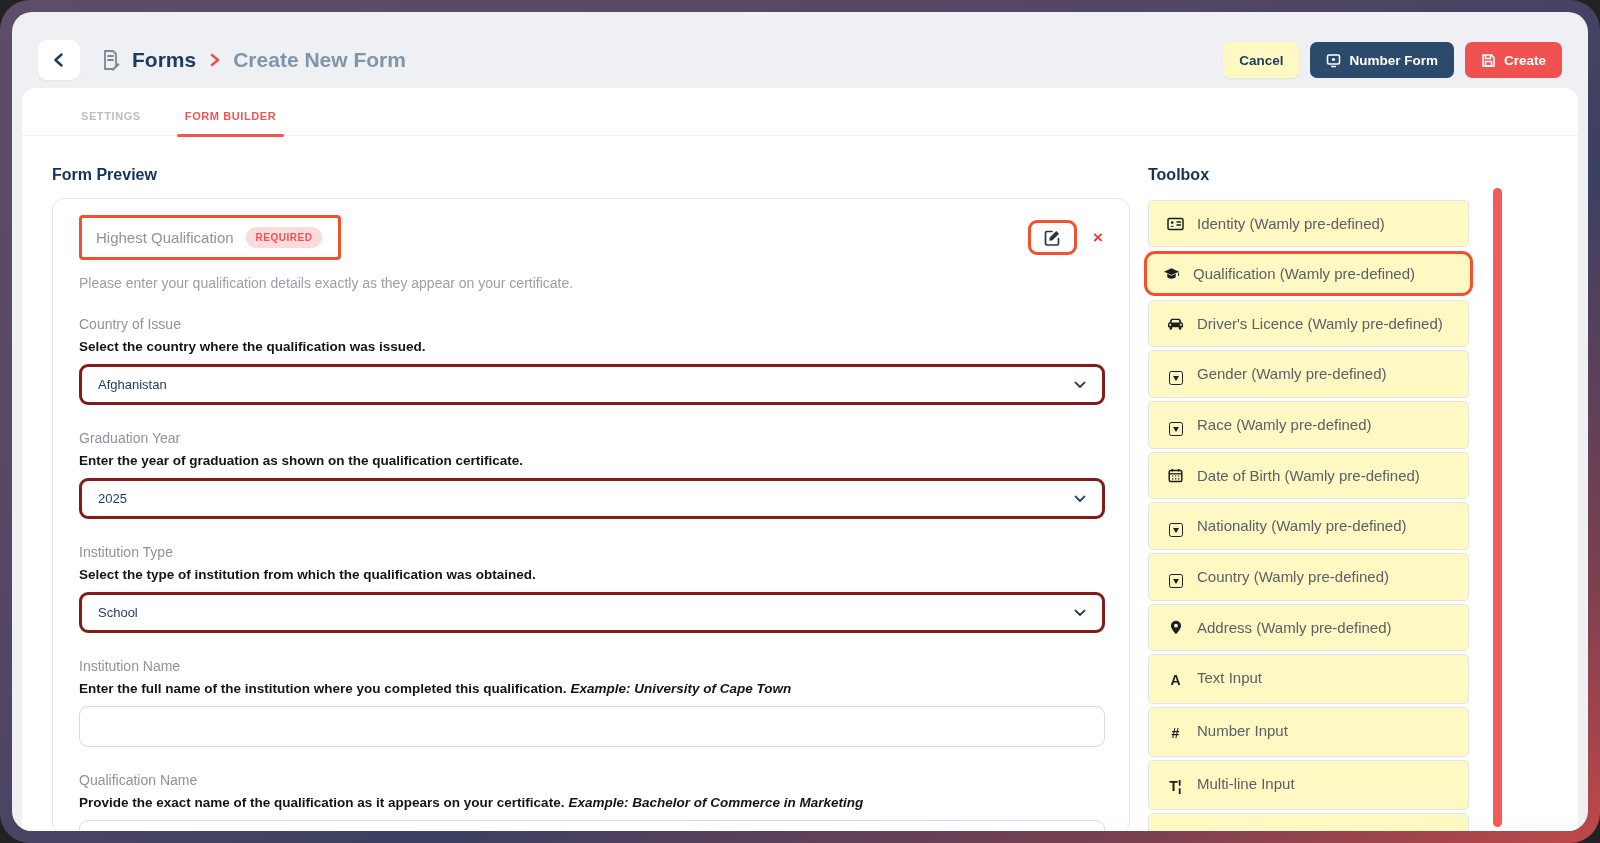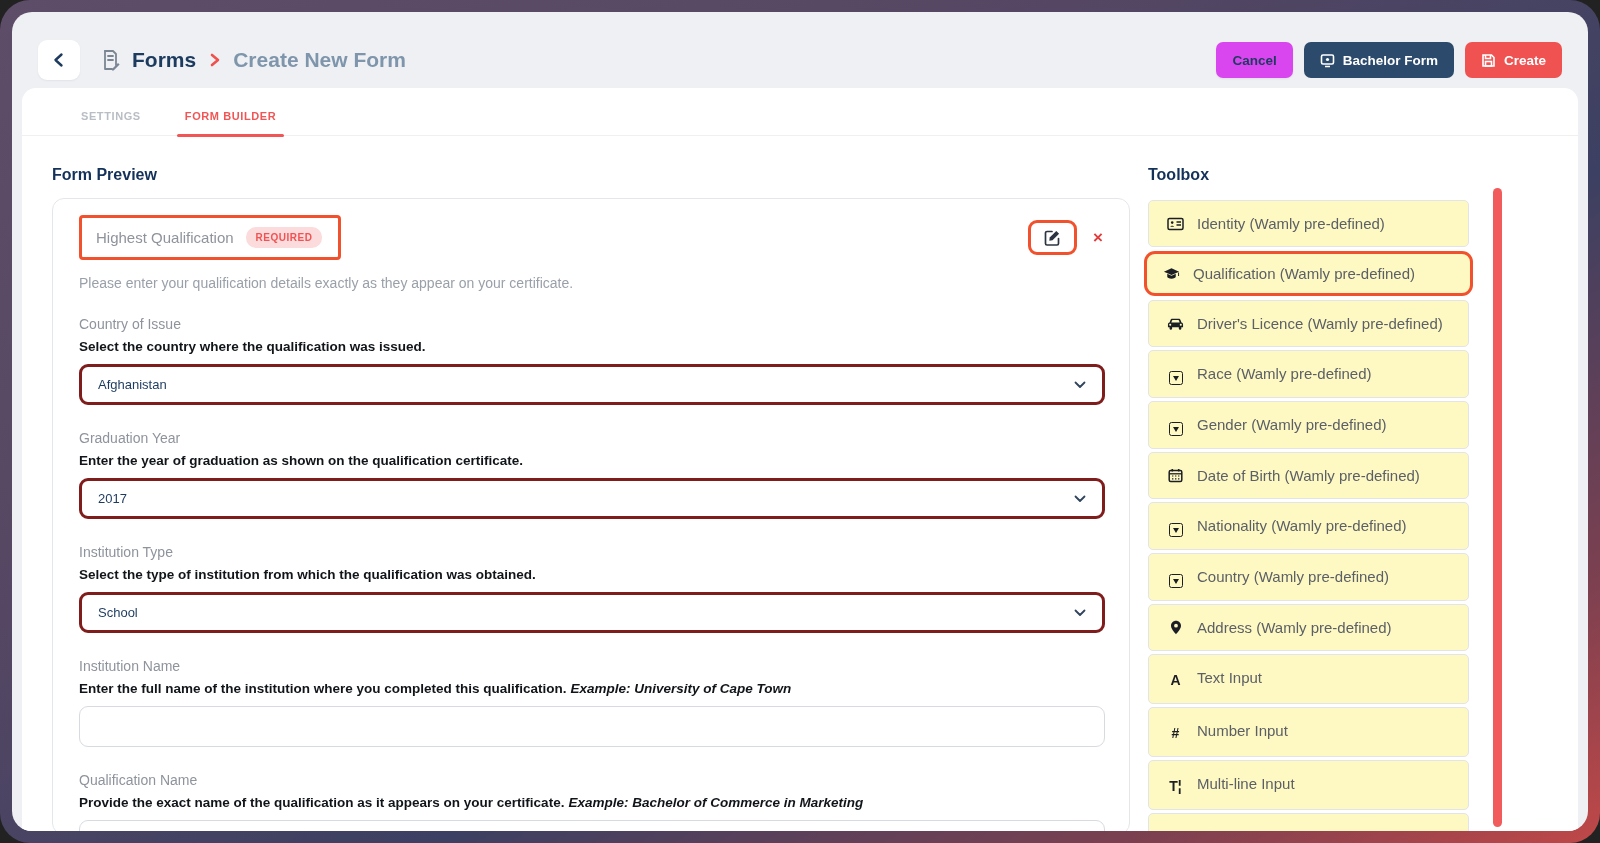--- a/index.html
+++ b/index.html
@@ -22,21 +22,21 @@
     display:flex; align-items:center; justify-content:center; cursor:pointer;
     box-shadow:0 1px 2px rgba(20,40,70,.06);
   }
   .crumb-icon { margin-left:18px; color:#7a8694; display:flex; }
   .crumb-root { margin-left:10px; font-size:21px; font-weight:700; color:#1d3a5f; }
   .crumb-sep { margin:0 12px; color:#f0504e; font-weight:700; display:flex; }
   .crumb-current { font-size:21px; font-weight:700; color:#7e95ac; }
   .topbar-actions { margin-left:auto; display:flex; gap:11px; align-items:center; }
   .btn { border:none; border-radius:7px; font-family:inherit; font-size:13.5px; font-weight:700; cursor:pointer;
          display:flex; align-items:center; gap:8px; padding:0 16px; height:36px; }
-  .btn-cancel { background:#d946ef; color:#1d3a5f; box-shadow:0 1px 2px rgba(20,40,70,.08); }
+  .btn-cancel { background:#fef9c3; color:#1d3a5f; box-shadow:0 1px 2px rgba(20,40,70,.08); }
   .btn-preview { background:#2c4a6c; color:#fff; }
   .btn-create { background:#f05151; color:#fff; }
 
   
   .main-card {
     position:absolute; top:76px; left:10px; right:10px; bottom:0;
     background:#fff; border-radius:14px 14px 0 0;
   }
   .tabs { display:flex; gap:36px; padding:22px 0 0 55px; border-bottom:1px solid #eef0f2; }
   .tab { background:none; border:none; font-family:inherit; font-size:11px; font-weight:700; letter-spacing:.6px;
@@ -130,21 +130,21 @@
     <div class="topbar-actions">
       <button class="btn btn-cancel">Cancel</button>
       <button class="btn btn-preview">
         <span>
           <svg width="15" height="15" viewBox="0 0 15 15" fill="none" stroke="#fff" stroke-width="1.6">
                 <rect x="1.5" y="2" width="12" height="9" rx="1.5"></rect>
                 <circle cx="7.5" cy="6.5" r="1.6" fill="#fff" stroke="none"></circle>
                 <path d="M5 13.5h5"></path>
               </svg>
         </span>
-        <span>Bachelor Form</span>
+        <span>Number Form</span>
       </button>
       <button class="btn btn-create">
         <span>
           <svg width="15" height="15" viewBox="0 0 15 15" fill="none" stroke="#fff" stroke-width="1.6">
                 <path d="M2 2h8.5L13 4.5V13H2z"></path>
                 <path d="M4.5 2v3.5h5V2"></path>
                 <rect x="4.5" y="8.5" width="6" height="4.5"></rect>
               </svg>
         </span>
         <span>Create</span>
@@ -195,21 +195,21 @@
                   <polyline points="1.5,1.5 6,6 10.5,1.5" fill="none" stroke="#30445c" stroke-width="1.8" stroke-linecap="round" stroke-linejoin="round"></polyline>
                 </svg>
           </span>
         </div>
       </div>
 
       <div class="field-group">
         <div class="field-label">Graduation Year</div>
         <div class="field-help"><span>Enter the year of graduation as shown on the qualification certificate.</span></div>
         <div class="control select">
-          <span class="select-value">2017</span>
+          <span class="select-value">2025</span>
           <span class="select-chevron">
             <svg width="12" height="8" viewBox="0 0 12 8">
                   <polyline points="1.5,1.5 6,6 10.5,1.5" fill="none" stroke="#30445c" stroke-width="1.8" stroke-linecap="round" stroke-linejoin="round"></polyline>
                 </svg>
           </span>
         </div>
       </div>
 
       <div class="field-group">
         <div class="field-label">Institution Type</div>
@@ -264,27 +264,27 @@
         <span class="tool-icon">
           <svg width="18" height="14" viewBox="0 0 18 14" fill="#1b1e24">
                 <path d="M3.5 3.2C3.8 2.2 4.5 1.5 5.5 1.5h7c1 0 1.7.7 2 1.7l.8 2.3c.9.2 1.7.9 1.7 1.9v3.1h-1.8v1.6c0 .5-.4.9-.9.9h-.9c-.5 0-.9-.4-.9-.9v-1.6H5.4v1.6c0 .5-.4.9-.9.9h-.9c-.5 0-.9-.4-.9-.9v-1.6H1V7.4c0-1 .8-1.7 1.7-1.9zM4.6 5.4h8.8l-.7-2.1c-.1-.4-.4-.6-.8-.6H6.1c-.4 0-.7.2-.8.6zM3.4 8.9c.6 0 1.1-.5 1.1-1.1S4 6.7 3.4 6.7 2.3 7.2 2.3 7.8s.5 1.1 1.1 1.1zm11.2 0c.6 0 1.1-.5 1.1-1.1s-.5-1.1-1.1-1.1-1.1.5-1.1 1.1.5 1.1 1.1 1.1z"></path>
               </svg>
         </span><span>Driver's Licence (Wamly pre-defined)</span>
       </div>
 
       <div class="tool-item">
         <span class="tool-icon">
               <span class="dd-icon"></span>
+            </span><span>Gender (Wamly pre-defined)</span>
+      </div>
+
+      <div class="tool-item">
+        <span class="tool-icon">
+              <span class="dd-icon"></span>
             </span><span>Race (Wamly pre-defined)</span>
-      </div>
-
-      <div class="tool-item">
-        <span class="tool-icon">
-              <span class="dd-icon"></span>
-            </span><span>Gender (Wamly pre-defined)</span>
       </div>
 
       <div class="tool-item">
         <span class="tool-icon">
           <svg width="15" height="15" viewBox="0 0 15 15" fill="none" stroke="#1b1e24" stroke-width="1.5">
                 <rect x="1.2" y="2.5" width="12.6" height="11" rx="1.5"></rect>
                 <path d="M1.2 5.8h12.6" stroke-width="1.3"></path>
                 <path d="M4.3 1v2.6M10.7 1v2.6" stroke-width="1.6"></path>
                 <path d="M4 8h1.4M7 8h1.4M10 8h1.4M4 10.8h1.4M7 10.8h1.4M10 10.8h1.4" stroke-width="1.2"></path>
               </svg>

